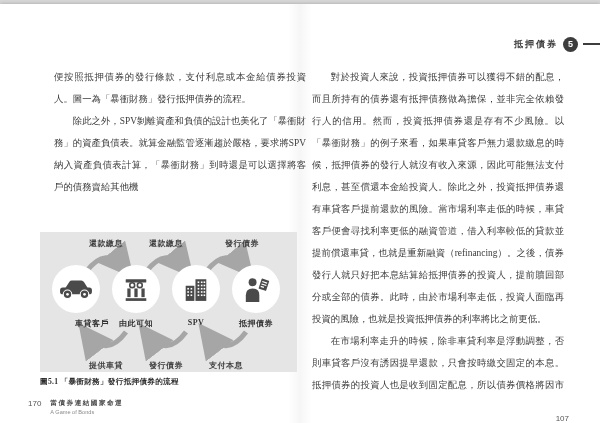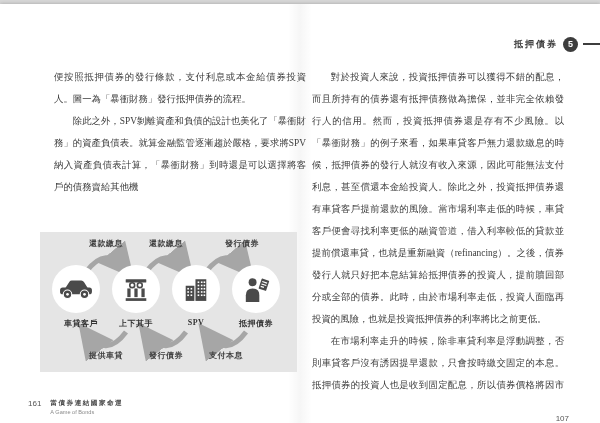--- a/index.html
+++ b/index.html
@@ -29,21 +29,21 @@
   .figure{position:absolute;left:40px;top:228px;width:257px;}
   .panel{position:relative;width:257px;height:140px;background:#e5e5e5;}
   .panel svg.arrows{position:absolute;left:0;top:0;}
   .node-circle{position:absolute;width:48px;height:48px;border-radius:50%;
     background:#ffffff;top:33px;display:flex;align-items:center;justify-content:center;}
   .node-label{position:absolute;top:86px;width:70px;text-align:center;
     font-size:8px;font-weight:bold;color:#333;letter-spacing:.5px;}
   .flow-label{position:absolute;width:60px;text-align:center;font-size:8px;
     font-weight:bold;color:#3f3f3f;letter-spacing:.5px;}
   .flow-label.top{top:6px;}
-  .flow-label.bottom{top:118px;}
+  .flow-label.bottom{top:128px;}
   .figcaption{margin-top:5px;font-size:7.6px;font-weight:bold;color:#2e2e2e;letter-spacing:.3px;}
   
   .footer-left{position:absolute;left:28px;bottom:12px;display:flex;align-items:flex-start;gap:9px;}
   .pagenum{font-size:8px;color:#555;font-family:"Liberation Sans",sans-serif;}
   .booktitle-zh{font-size:6.6px;color:#4a4a4a;letter-spacing:1.5px;font-weight:bold;}
   .booktitle-en{font-size:5.6px;color:#8a8a8a;margin-top:1px;font-family:"Liberation Sans",sans-serif;}
   .pagenum-right{position:absolute;right:31px;bottom:4px;}
   .icon{line-height:0;}
 </style>
 </head>
@@ -145,33 +145,34 @@
             <g transform="rotate(18 37 16)">
               <rect x="30" y="6" width="14" height="19" rx="1" fill="#4a4a4a"></rect>
               <rect x="32.5" y="10" width="9" height="2" fill="#fff"></rect>
               <rect x="32.5" y="14.5" width="9" height="2" fill="#fff"></rect>
               <rect x="32.5" y="19" width="6" height="2" fill="#fff"></rect>
             </g>
           </svg>
         </span>
       </div>
 
-      <div class="node-label" style="left:6px">車貸客戶</div>
-      <div class="node-label" style="left:61px">上下其手</div>
+      <div class="node-label" style="left:17px">車貸客戶</div>
+      <div class="node-label" style="left:61px">由此可知</div>
       <div class="node-label" style="left:121px">SPV</div>
       <div class="node-label" style="left:181px">抵押債券</div>
 
       <div class="flow-label bottom" style="left:36px">提供車貸</div>
       <div class="flow-label bottom" style="left:96px">發行債券</div>
       <div class="flow-label bottom" style="left:156px">支付本息</div>
     </div>
+    <div class="figcaption">圖5.1 「暴衝財務」發行抵押債券的流程</div>
   </div>
 
   <div class="footer-left">
-    <span class="pagenum">161</span>
+    <span class="pagenum">170</span>
     <span>
       <div class="booktitle-zh">當債券連結國家命運</div>
       <div class="booktitle-en">A Game of Bonds</div>
     </span>
   </div>
 
   <div class="textcol" id="right-col">
     <p>對於投資人來說，投資抵押債券可以獲得不錯的配息，而且所持有的債券還有抵押債務做為擔保，並非完全依賴發行人的信用。然而，投資抵押債券還是存有不少風險。以「暴衝財務」的例子來看，如果車貸客戶無力還款繳息的時候，抵押債券的發行人就沒有收入來源，因此可能無法支付利息，甚至償還本金給投資人。除此之外，投資抵押債券還有車貸客戶提前還款的風險。當市場利率走低的時候，車貸客戶便會尋找利率更低的融資管道，借入利率較低的貸款並提前償還車貸，也就是重新融資（refinancing）。之後，債券發行人就只好把本息結算給抵押債券的投資人，提前贖回部分或全部的債券。此時，由於市場利率走低，投資人面臨再投資的風險，也就是投資抵押債券的利率將比之前更低。</p>
     <p>在市場利率走升的時候，除非車貸利率是浮動調整，否則車貸客戶沒有誘因提早還款，只會按時繳交固定的本息。抵押債券的投資人也是收到固定配息，所以債券價格將因市場利率走升而下跌。與一般債券不同的是，由於抵押債券中的抵押債務是由不同人所組成的，還清本金的時間各有不同，所以投資人並不是在到期日時一次拿回本金，而是在到期日之前逐漸收取本息。由此可知，當市場利率走跌時，抵押債券的投資人將會提前拿回部分或全部本金，然後面臨再投</p>
   </div>

